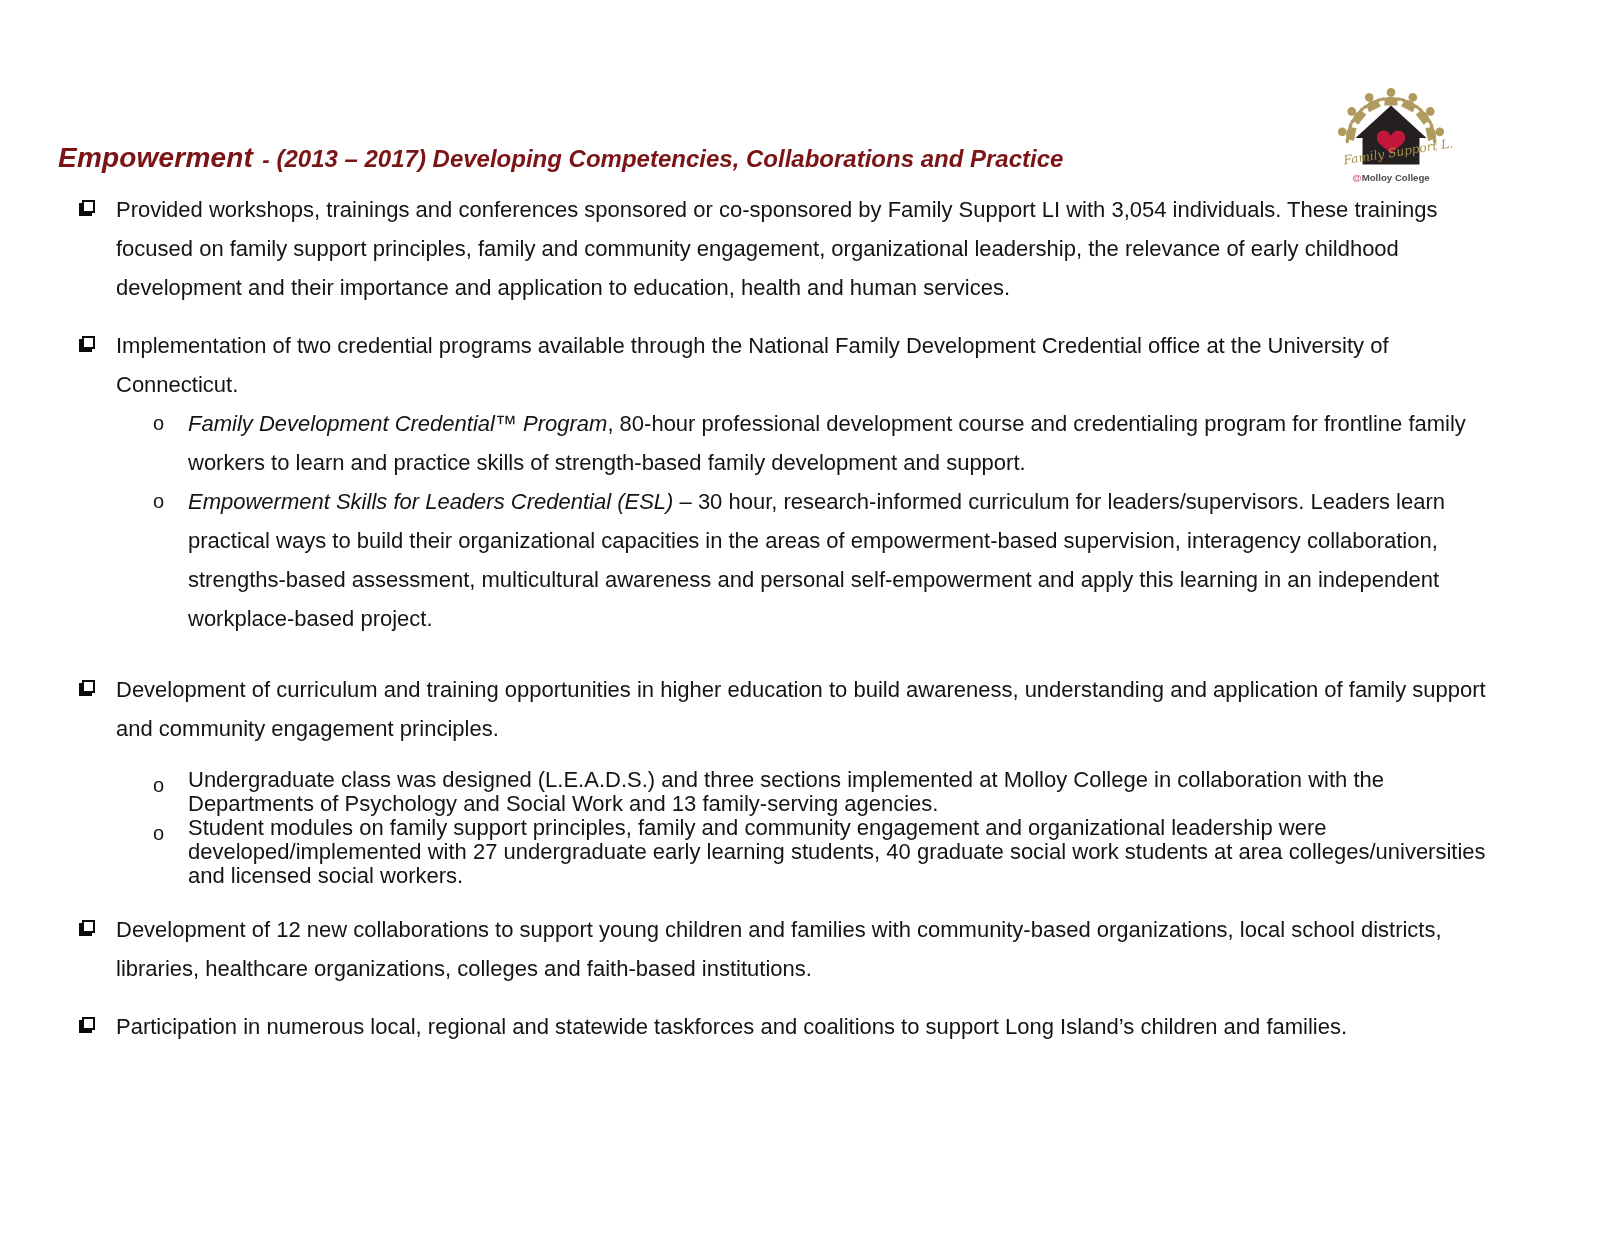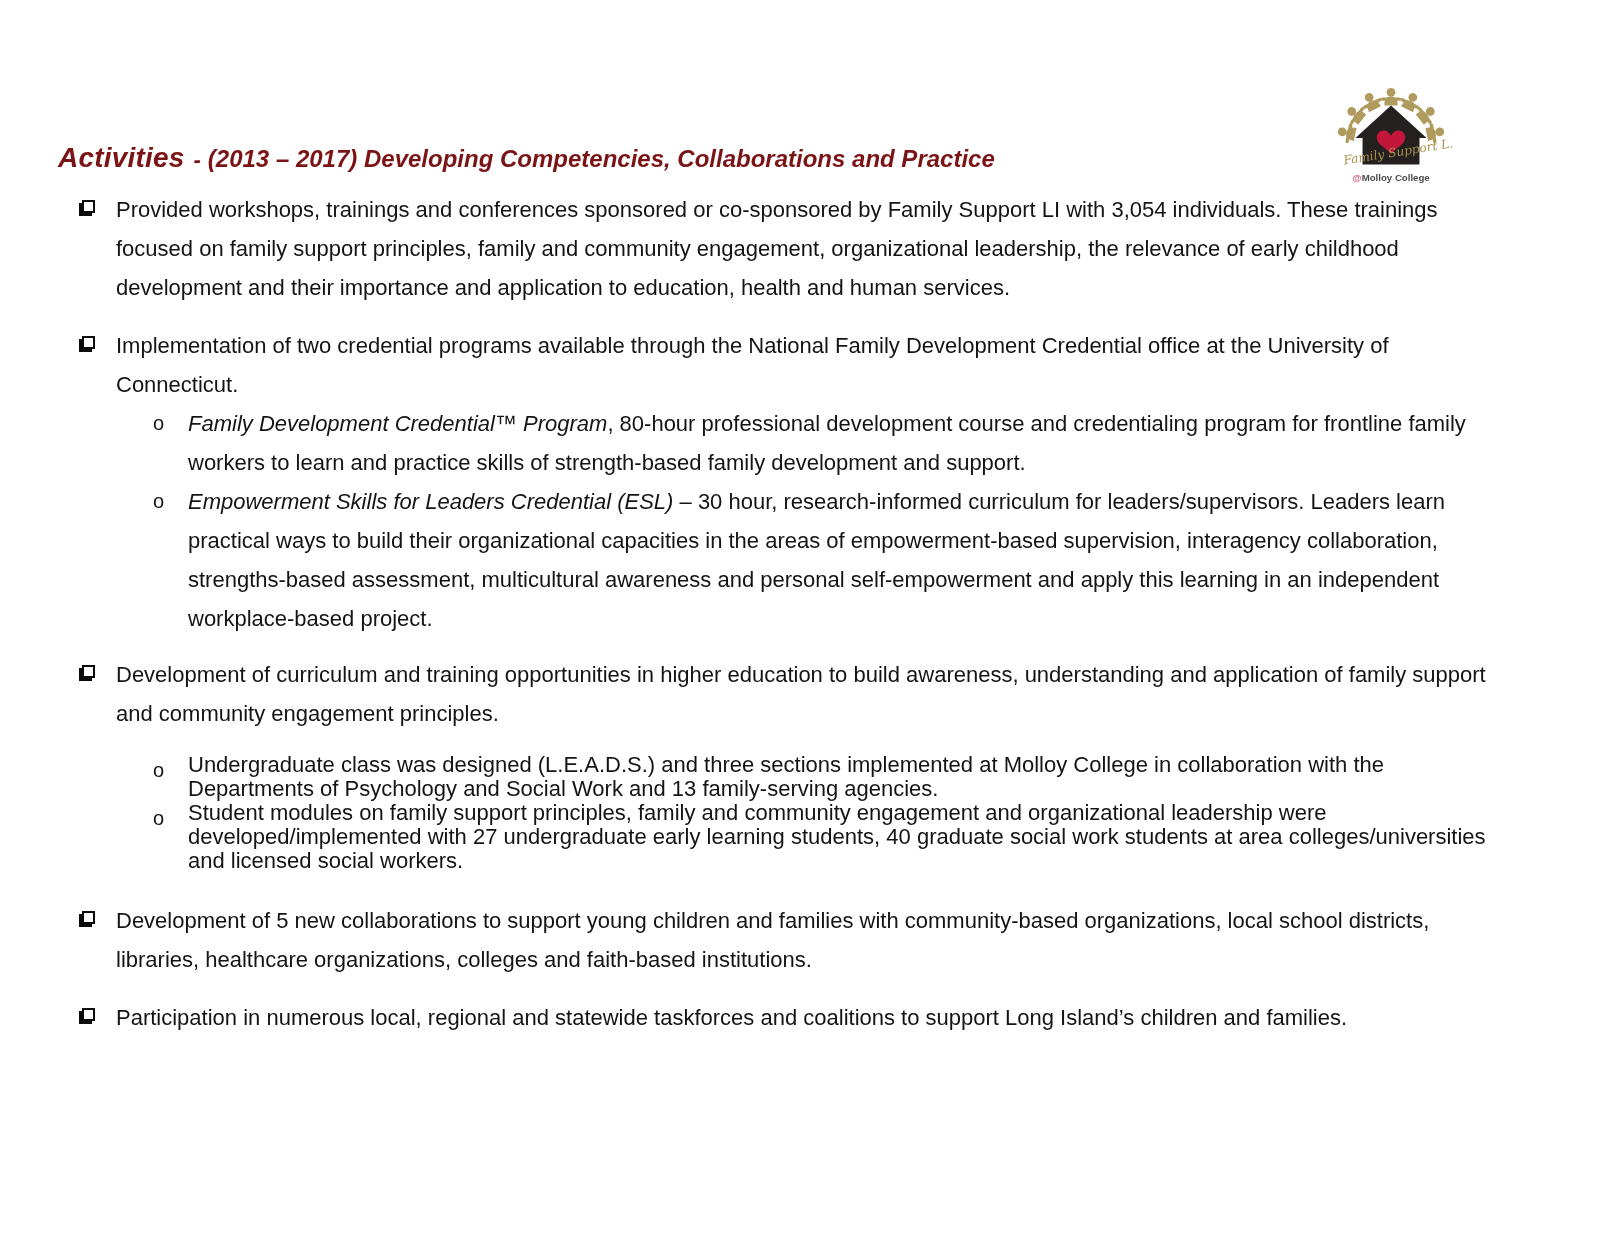--- a/index.html
+++ b/index.html
@@ -14,22 +14,22 @@
   .t-dash { font-size:22px; margin:0 7px 0 9px; }
   .t-rest { font-size:24px; }
 
   
   .logo { position:absolute; left:1330px; top:82px; width:122px; height:104px; }
 
   
   .content { position:absolute; left:80px; top:190px; width:1412px; font-size:22px; }
   .para { line-height:39px; }
   .item { display:flex; margin-bottom:19px; }
-  .item-gap-lg { margin-bottom:17px; }
-  .item-gap-md { margin-bottom:28px; }
+  .item-gap-lg { margin-bottom:32px; }
+  .item-gap-md { margin-bottom:22px; }
   .cbcol { width:36px; flex:none; }
   .box { display:inline-block; width:13px; height:13px; border:2.5px solid #0a0a0a;
          background:#fff; box-shadow:-3px 3px 0 0 #0a0a0a; margin-top:10px; margin-left:2px; }
   .ibody { flex:1; min-width:0; }
 
   .sublist { }
   .sublist-push { margin-top:20px; }
   .sub { display:flex; }
   .marker { flex:none; width:35px; margin-left:37px; font-size:20px; line-height:39px; }
   .sub .para { flex:1; }
@@ -94,21 +94,21 @@
     </g>
     <path d="M60 22 L95 54 L88 54 L88 80 L32 80 L32 54 L25 54 Z" fill="#242020"></path>
     <path d="M60 70 C55 63 46 61 46 53.5 C46 47.5 52.5 44.5 57 48 C58.8 49.5 60 51.5 60 51.5 C60 51.5 61.2 49.5 63 48 C67.5 44.5 74 47.5 74 53.5 C74 61 65 63 60 70 Z" fill="#c2173b"></path>
     <text x="14" y="80" transform="rotate(-9 14 80)" font-family="DejaVu Serif, serif" font-style="italic" font-size="12" fill="#a8914e">Family Support L.I.</text>
     <text x="60" y="96" text-anchor="middle" font-family="Liberation Sans, sans-serif" font-weight="bold" font-size="9.5">
       <tspan fill="#d4647a">@</tspan><tspan fill="#4d4d4d">Molloy College</tspan>
     </text>
   </svg>
 
   <h1 class="title">
-    <span class="t-lead">Activities</span><span class="t-dash">-</span><span class="t-rest">(2013 – 2017) Developing Competencies, Collaborations and Practice</span>
+    <span class="t-lead">Empowerment</span><span class="t-dash">-</span><span class="t-rest">(2013 – 2017) Developing Competencies, Collaborations and Practice</span>
   </h1>
 
   <div class="content">
 
     <div class="item">
       <span class="cbcol"><span class="box"></span></span>
       <div class="ibody">
         <p class="para">Provided workshops, trainings and conferences sponsored or co-sponsored by Family Support LI with 3,054 individuals. These trainings focused on family support principles, family and community engagement, organizational leadership, the relevance of early childhood development and their importance and application to education, health and human services.</p>
       </div>
     </div>
@@ -143,21 +143,21 @@
             <span class="marker">o</span>
             <p class="para">Student modules on family support principles, family and community engagement and organizational leadership were developed/implemented with 27 undergraduate early learning students, 40 graduate social work students at area colleges/universities and licensed social workers.</p>
           </div>
         </div>
       </div>
     </div>
 
     <div class="item">
       <span class="cbcol"><span class="box"></span></span>
       <div class="ibody">
-        <p class="para">Development of 5 new collaborations to support young children and families with community-based organizations, local school districts, libraries, healthcare organizations, colleges and faith-based institutions.</p>
+        <p class="para">Development of 12 new collaborations to support young children and families with community-based organizations, local school districts, libraries, healthcare organizations, colleges and faith-based institutions.</p>
       </div>
     </div>
 
     <div class="item">
       <span class="cbcol"><span class="box"></span></span>
       <div class="ibody">
         <p class="para">Participation in numerous local, regional and statewide taskforces and coalitions to support Long Island’s children and families.</p>
       </div>
     </div>
 

